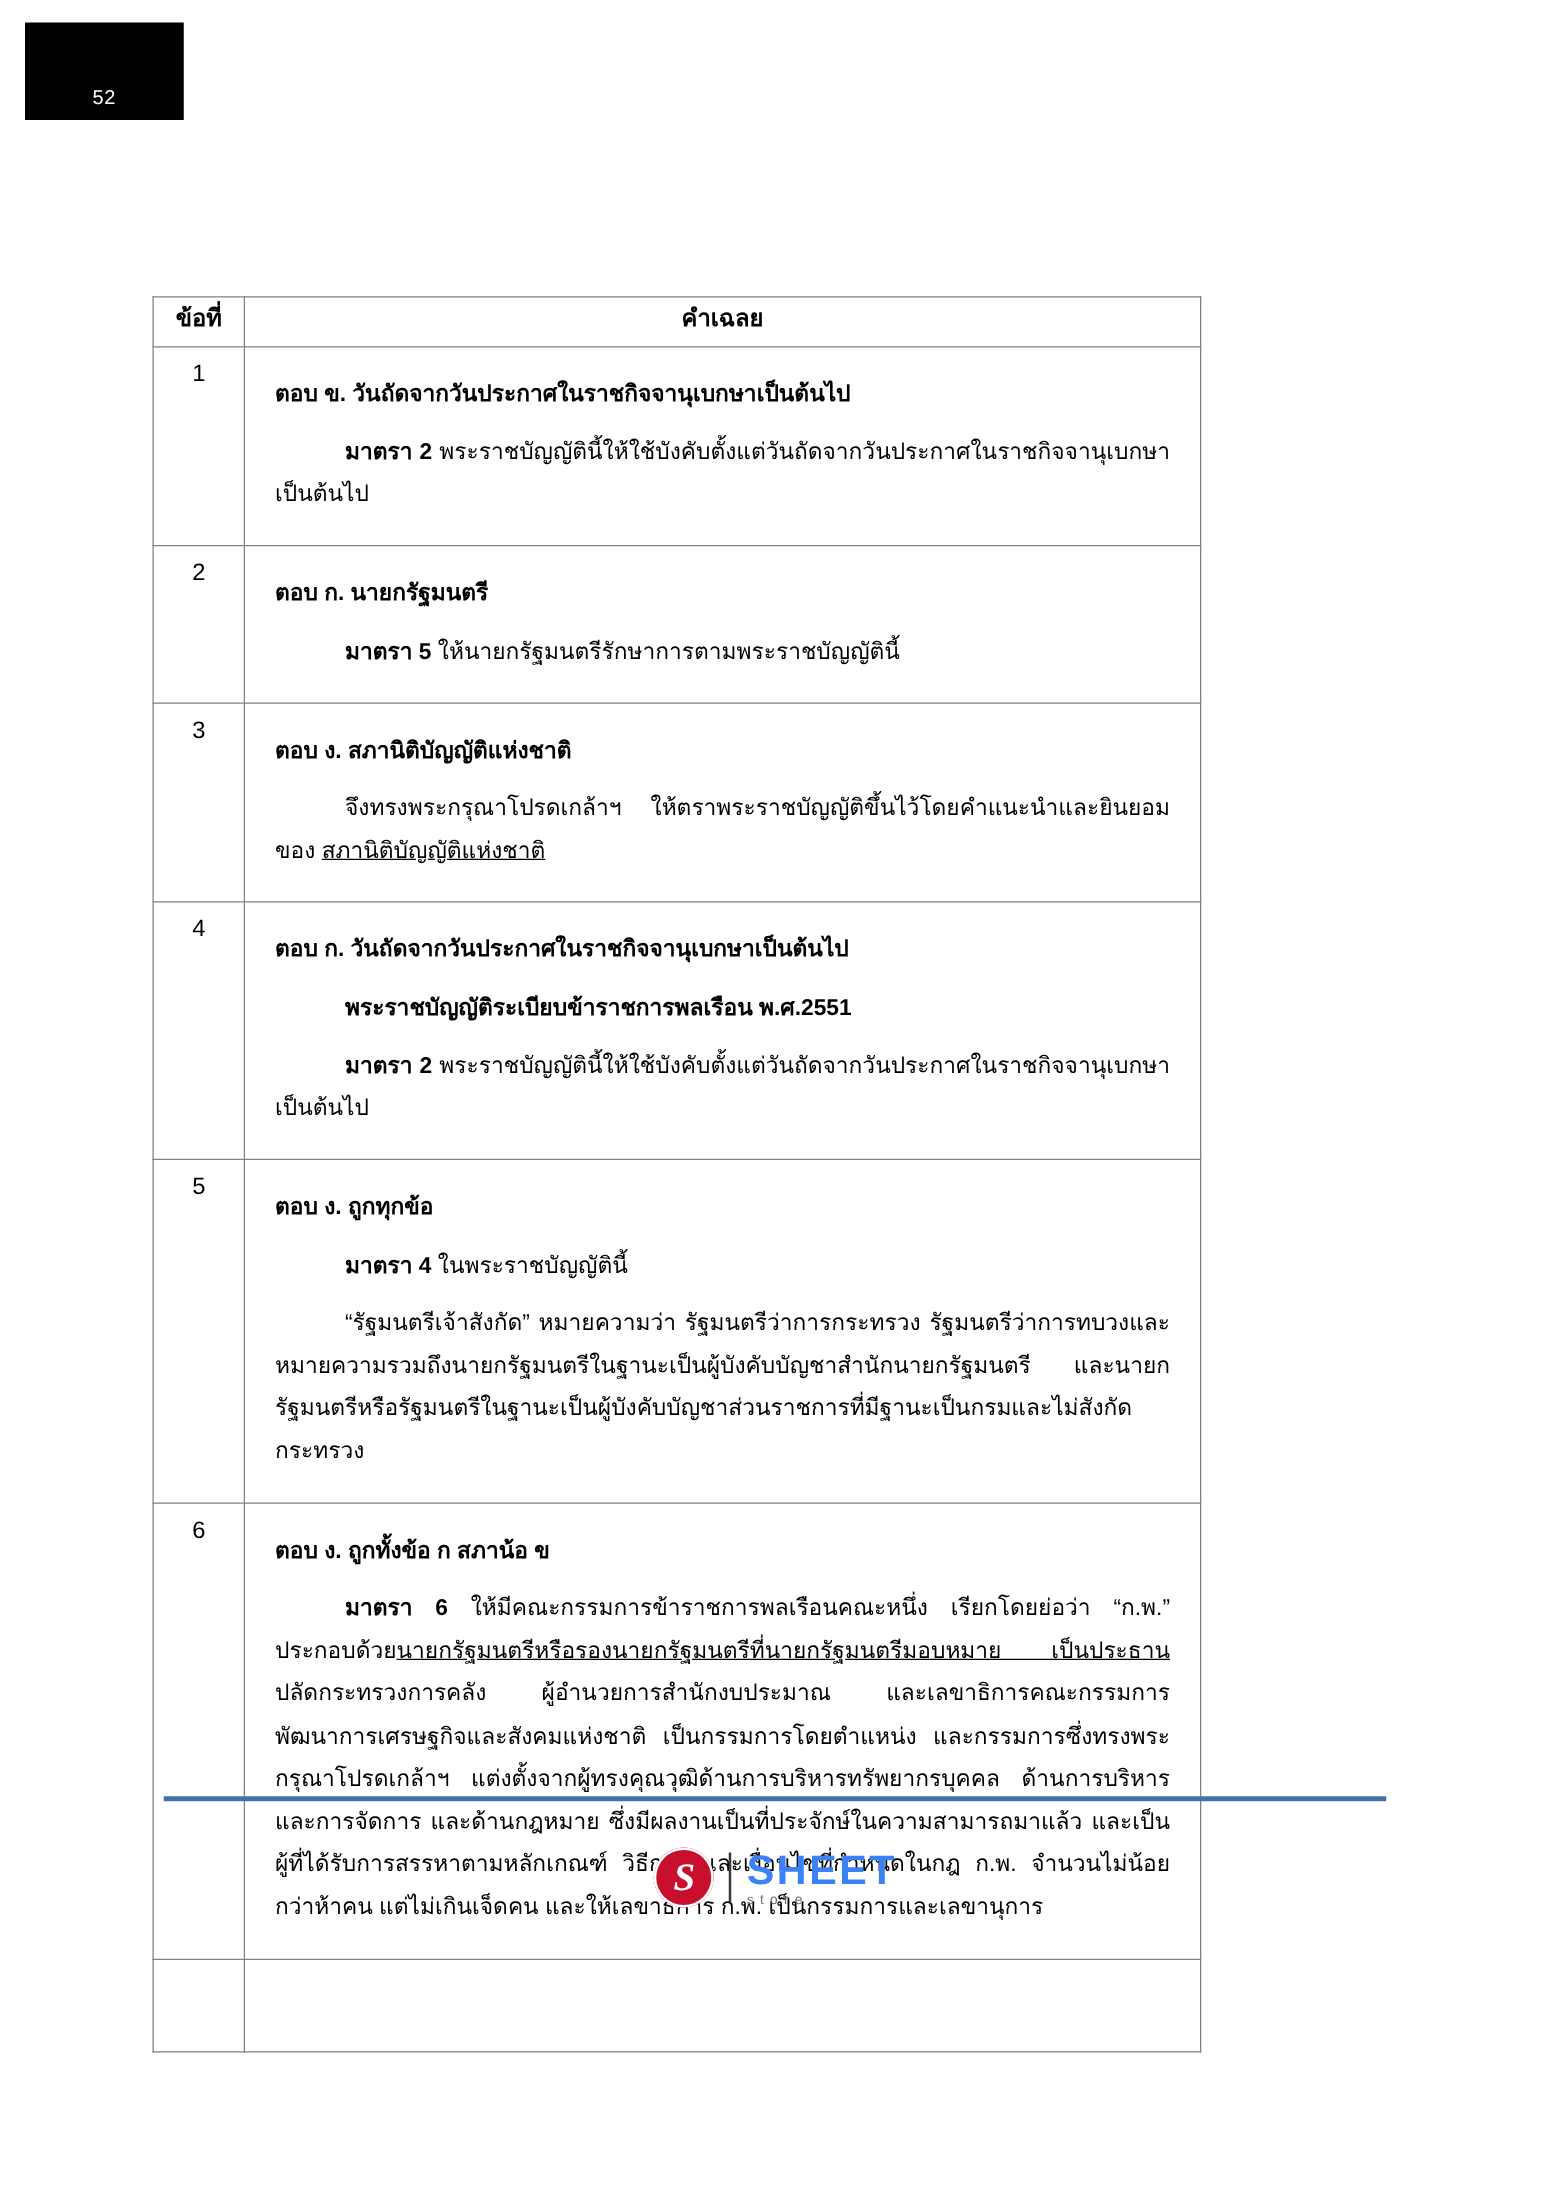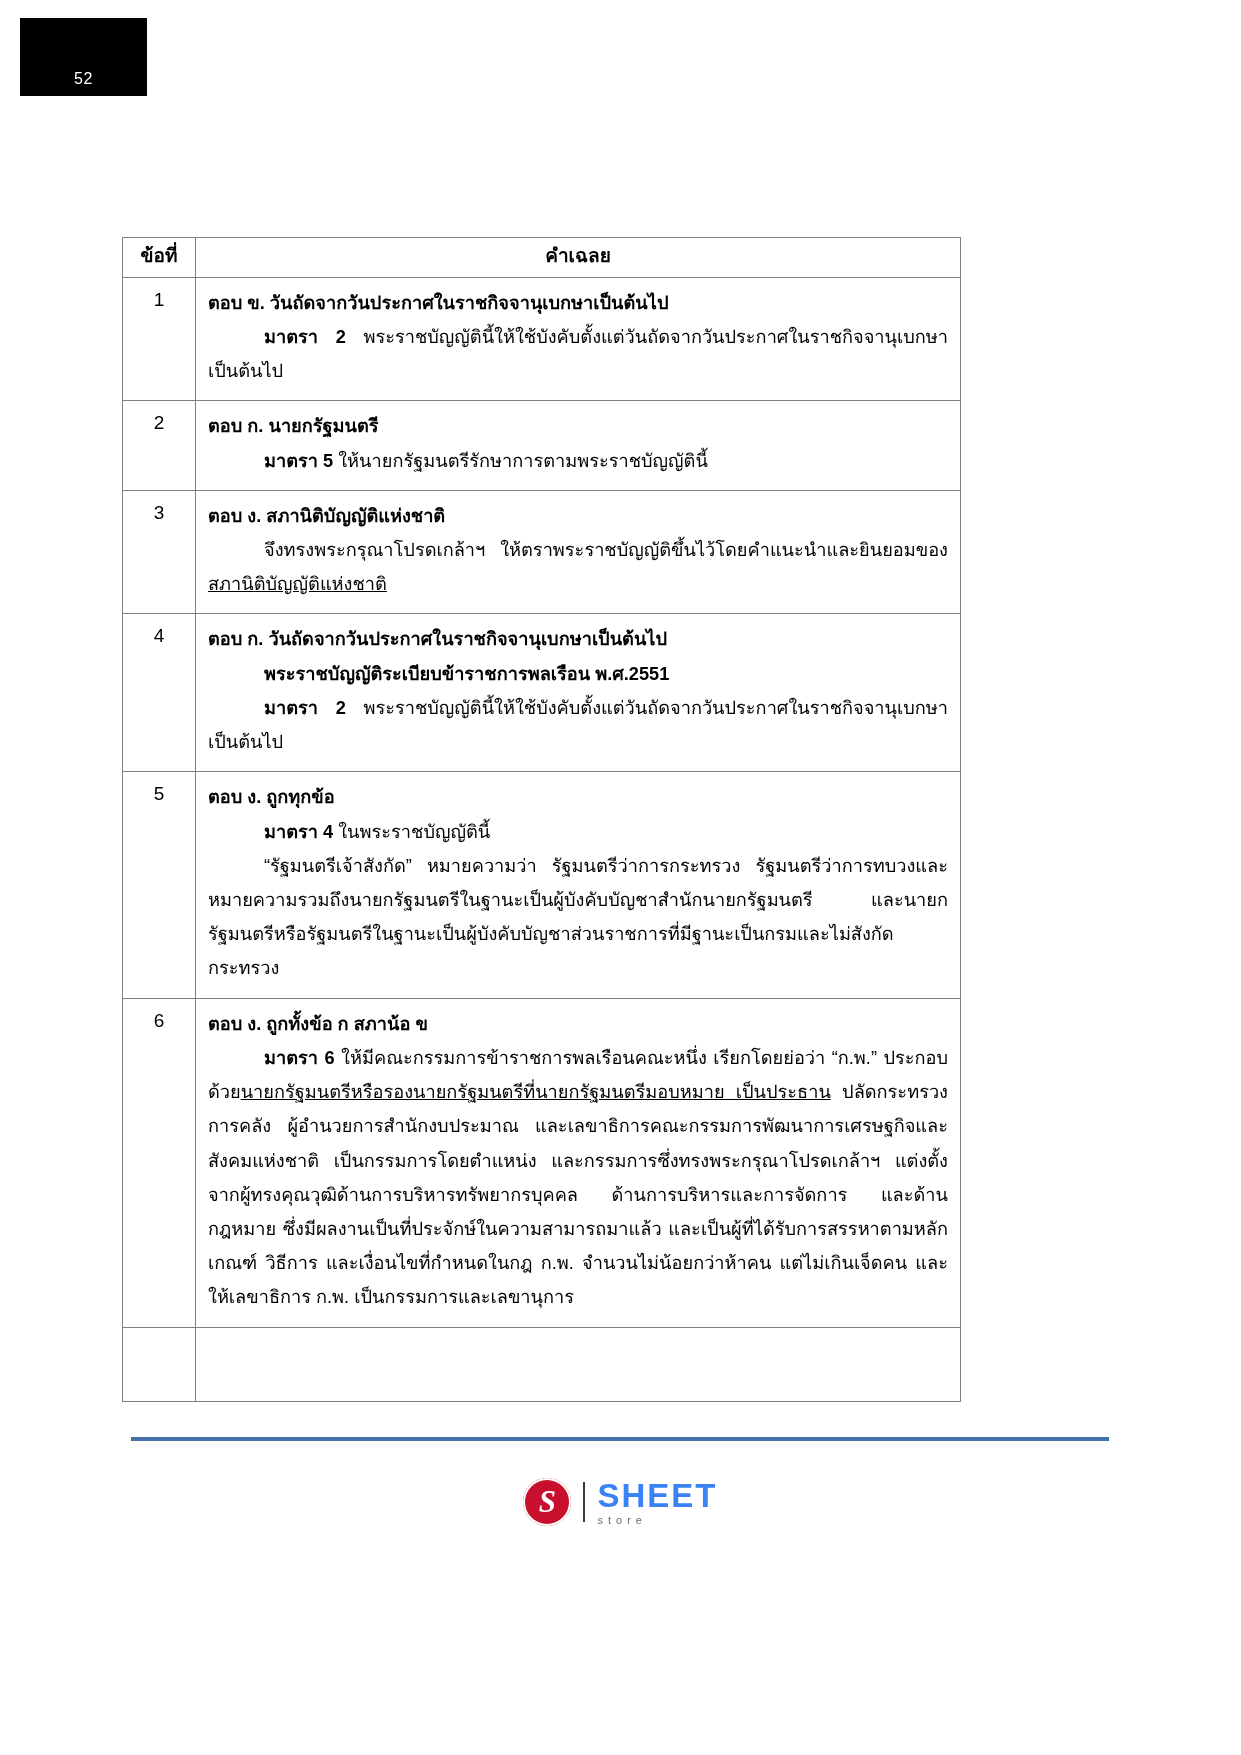--- a/index.html
+++ b/index.html
@@ -131,21 +131,21 @@
     line-height: 1.4;
   }
 
   .answer-table td.ans-cell {
     padding: 8px 12px 12px 12px;
     font-size: 18.2px;
     line-height: 1.88;
   }
 
   .ans-cell p {
-    margin: 0;
+    margin: 12px;
     padding: 0;
     text-align: justify;
     text-justify: inter-word;
   }
 
   .ans-cell p.head {
     font-weight: bold;
   }
 
   .ans-cell p.ind {

